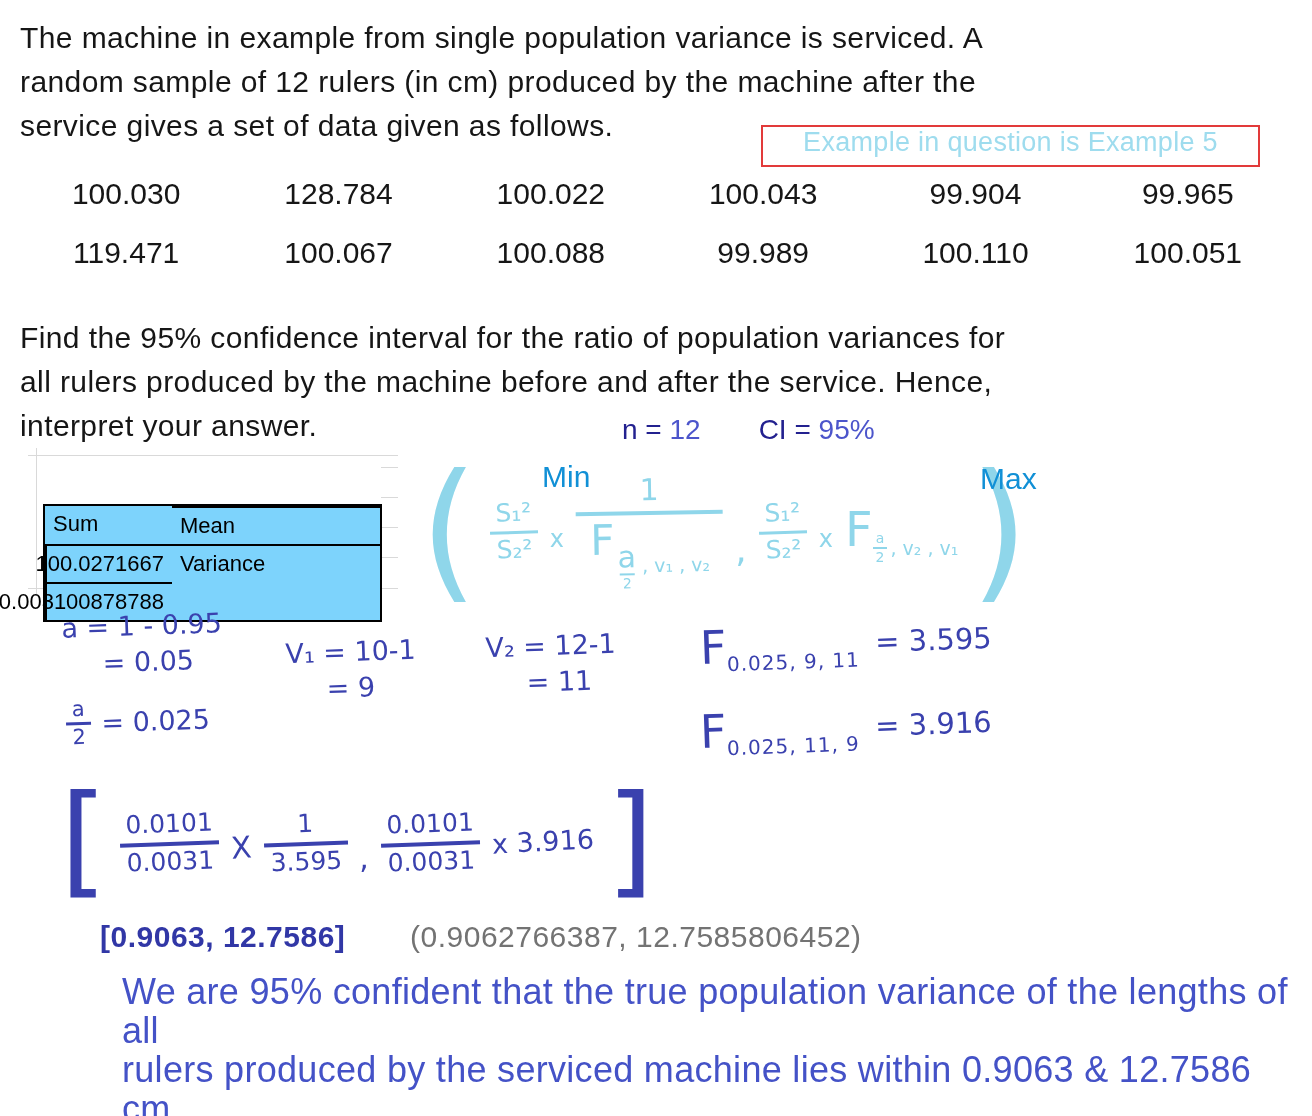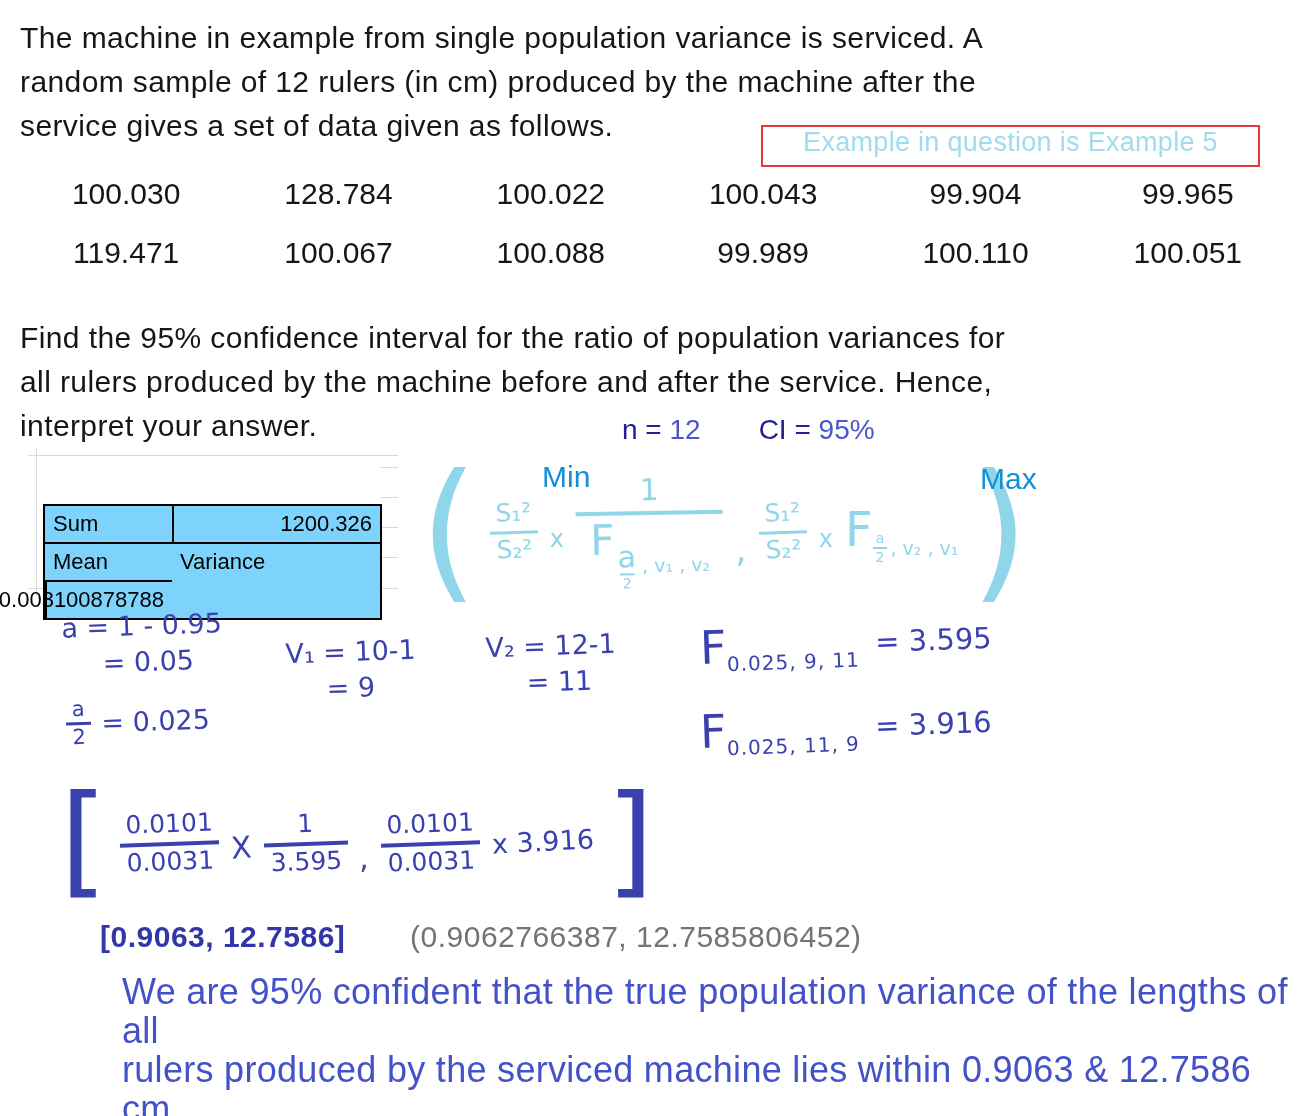--- a/index.html
+++ b/index.html
@@ -165,22 +165,22 @@
   <div class="abs gridline" style="left:28px;top:455px;width:370px;height:1px;"></div>
   <div class="abs gridline" style="left:28px;top:588px;width:370px;height:1px;"></div>
   <div class="abs gridline" style="left:36px;top:448px;width:1px;height:148px;"></div>
   <div class="abs gridline" style="left:381px;top:467px;width:17px;height:1px;"></div>
   <div class="abs gridline" style="left:381px;top:497px;width:17px;height:1px;"></div>
   <div class="abs gridline" style="left:381px;top:527px;width:17px;height:1px;"></div>
   <div class="abs gridline" style="left:381px;top:557px;width:17px;height:1px;"></div>
 
   <div class="abs stats-table">
     <div class="stats-cell first label">Sum</div>
-    <div class="stats-cell first value">1200.326</div>
     <div class="stats-cell label">Mean</div>
+    <div class="stats-cell value">100.0271667</div>
     <div class="stats-cell label">Variance</div>
     <div class="stats-cell value">0.003100878788</div>
   </div>
 
   <div class="abs formula hand ink-light">
     <span class="bigparen">(</span>
 
     <span class="hfrac sfrac">
       <span class="num">S₁²</span>
       <span class="den">S₂²</span>

